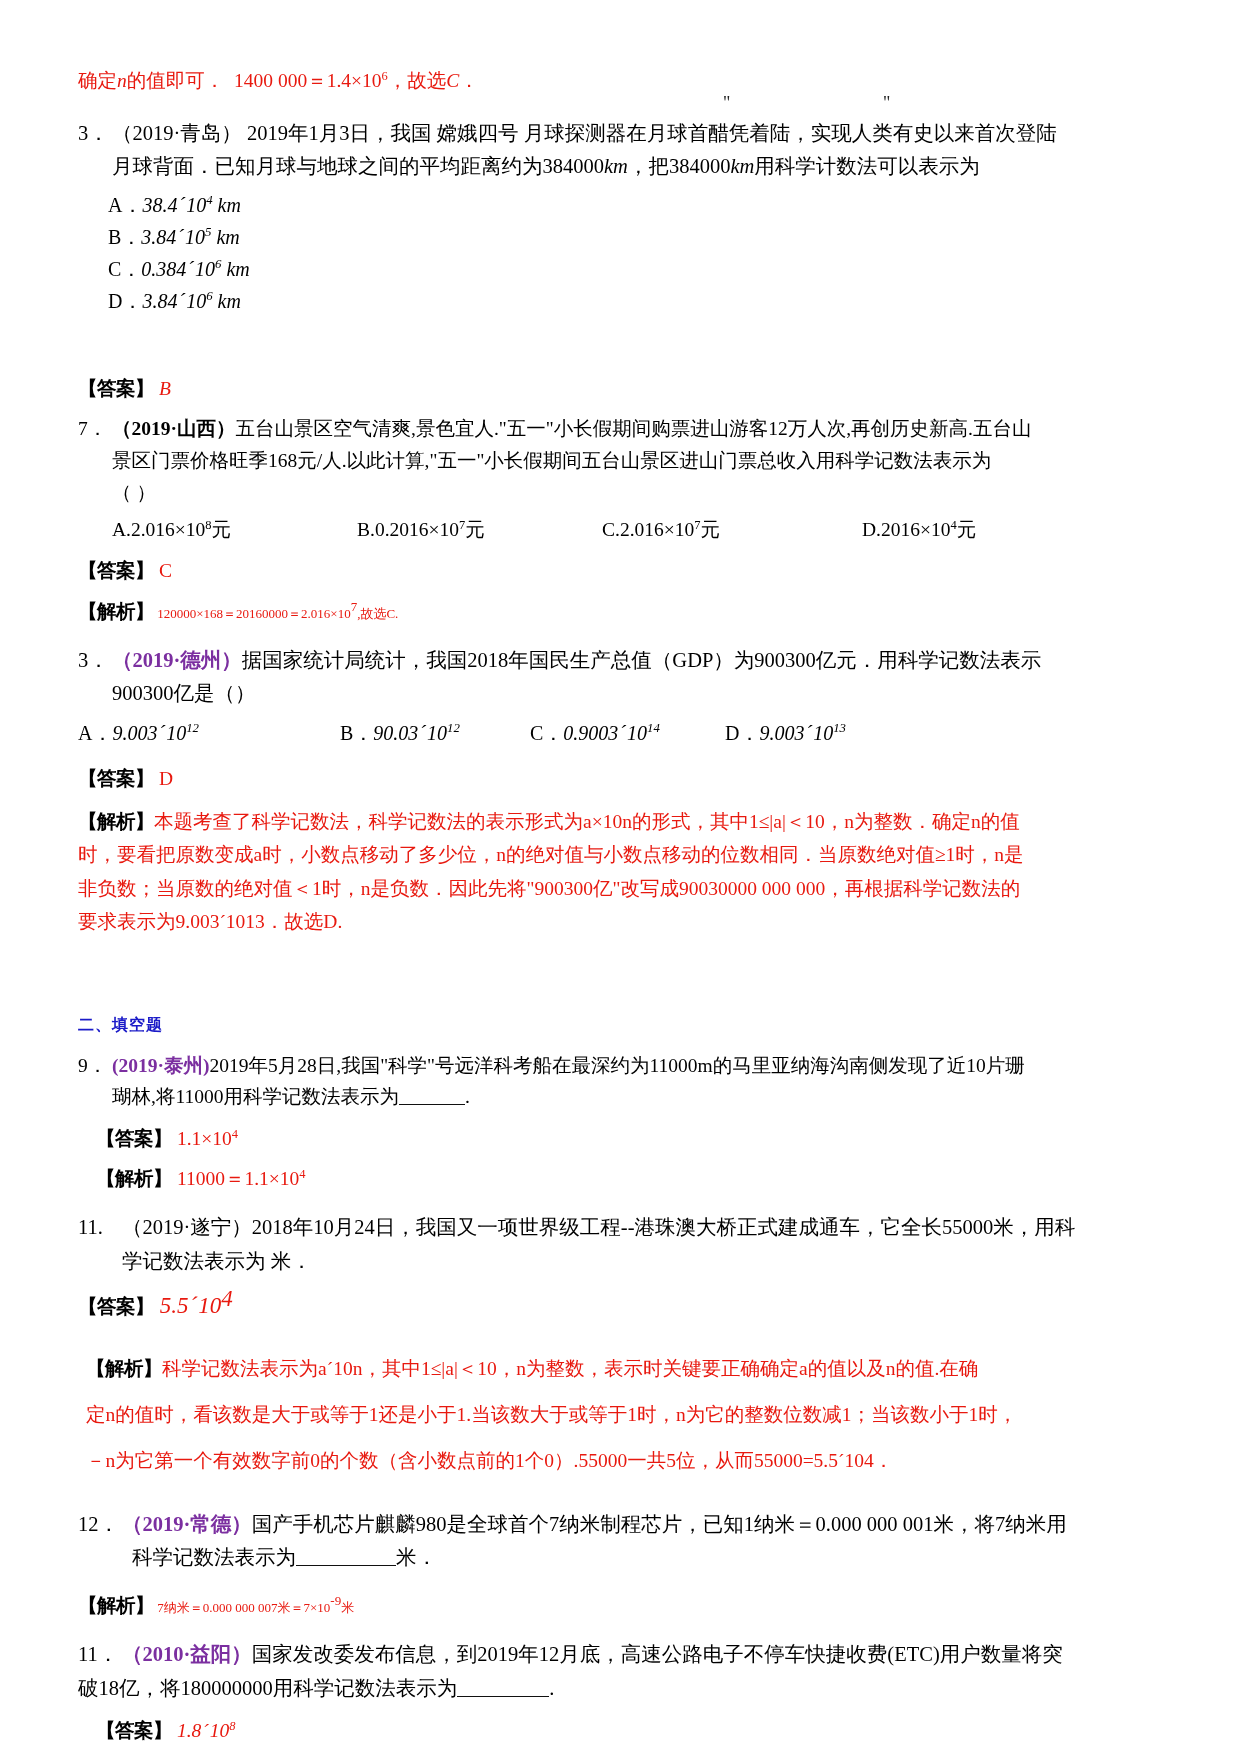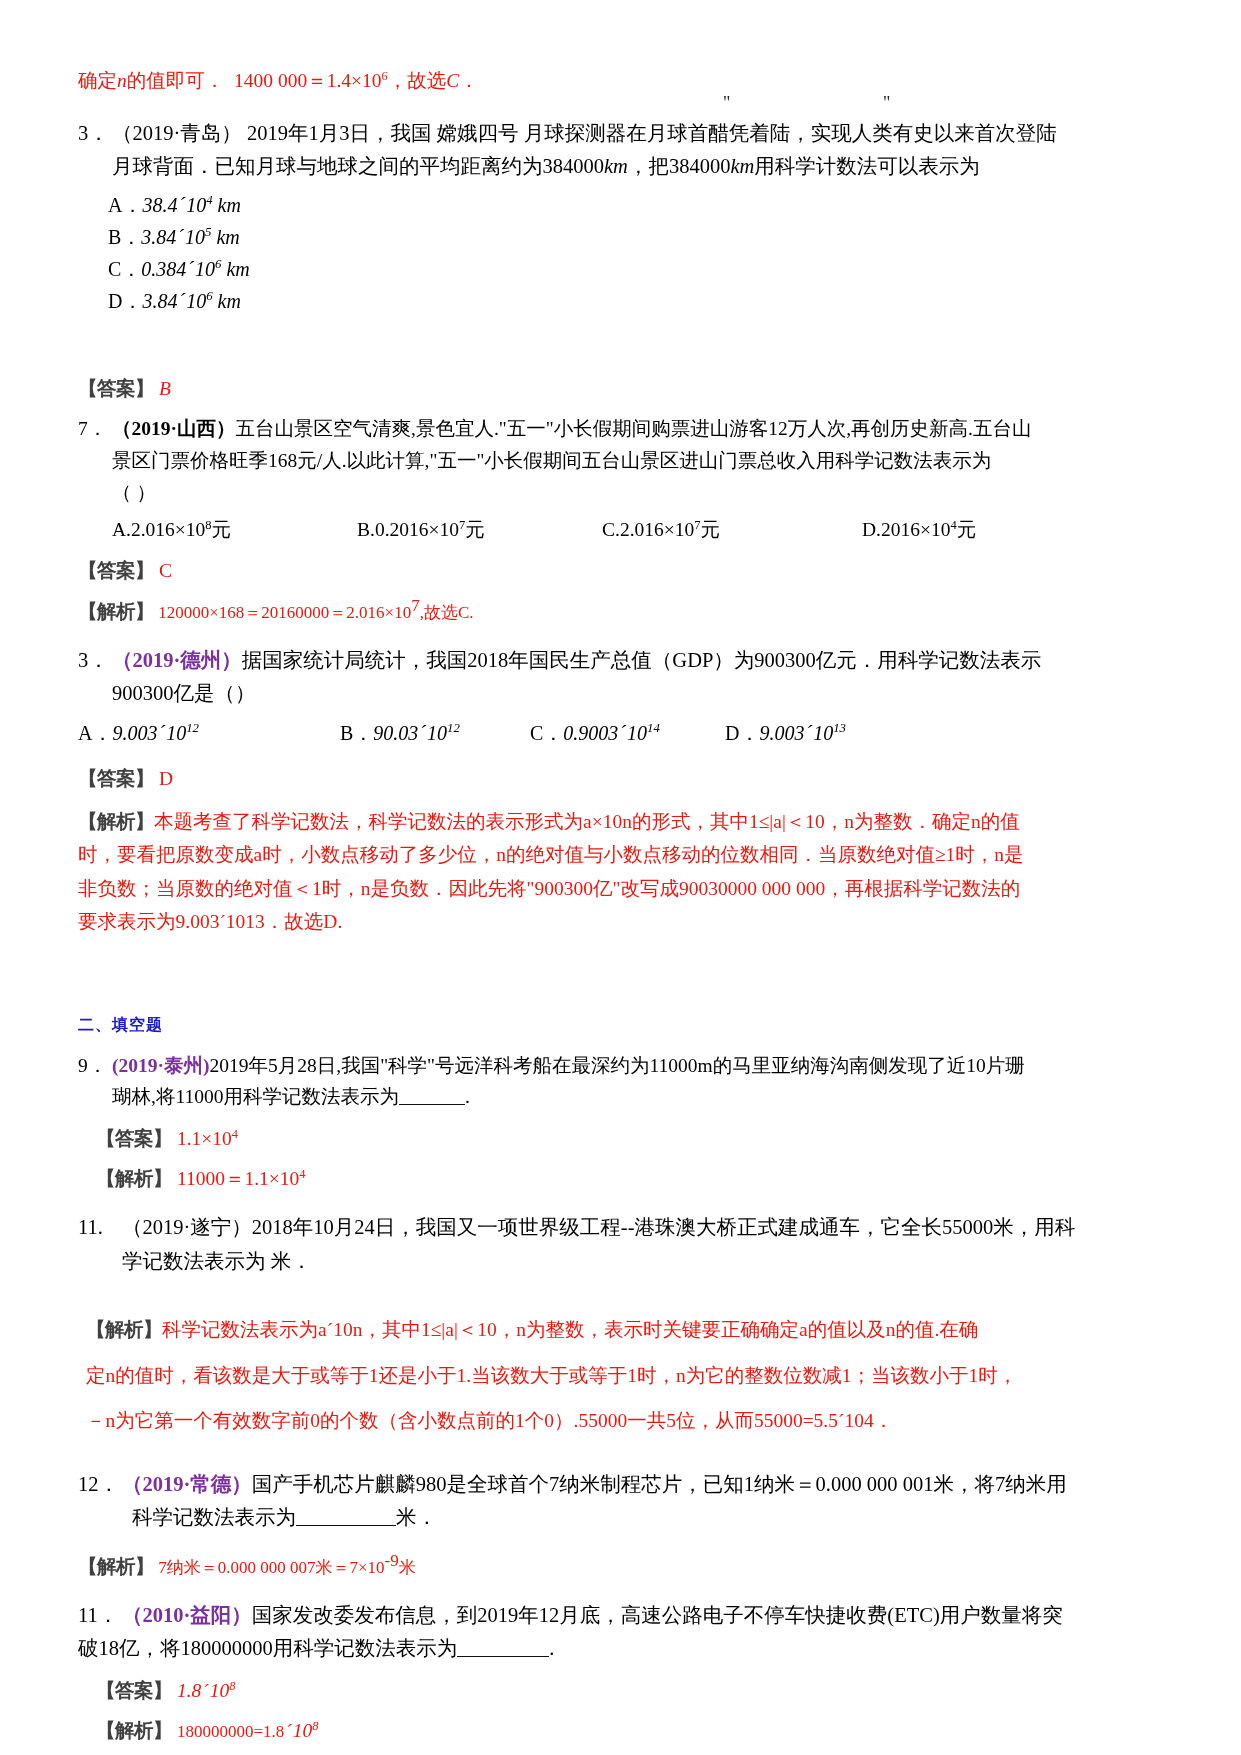--- a/index.html
+++ b/index.html
@@ -32,21 +32,21 @@
   .line {
     line-height: 1.58;
     font-size: 19.5px;
     white-space: normal;
   }
 
   .red   { color: #e8190f; }
   .purple{ color: #7b2fa0; }
 
   .tag {
-    color: #404040;
+    color: #000000;
     font-weight: bold;
     letter-spacing: -0.5px;
   }
   .tagtxt { color: #e8190f; }
 
   
   .ansrow {
     font-size: 19.5px;
     line-height: 1.5;
     margin: 5px 0 0 0;
@@ -117,21 +117,21 @@
   .quote-marks {
     position: relative;
     height: 14px;
   }
   .quote-marks span {
     position: absolute;
     font-size: 18px;
     color: #222;
     top: -4px;
   }
-  .sm { font-size: 17px; }
+  .sm { font-size: 13px; }
   .lg { font-size: 23px; }
   .bold { font-weight: bold; }
 </style>
 </head>
 <body>
 
 <div class="page">
   <div class="content">
 
     <div class="line red">
@@ -261,20 +261,23 @@
     <div class="q">
       <div class="num" style="min-width:44px;">11.</div>
       <div class="body">
         <span>（2019·遂宁）</span><span>2018年10月24日，我国又一项世界级工程--港珠澳大桥正式建成通车，它全长55000米，用科</span><br>
         <span>学记数法表示为 米．</span>
       </div>
     </div>
 
     <div class="sp6"></div>
 
+    <div class="ansrow">
+      <span class="tag">【答案】</span><span class="tagtxt lg">&nbsp;</span><span class="tagtxt lg mi">5.5</span><span class="tagtxt lg tm">´</span><span class="tagtxt lg mi">10</span><sup class="tagtxt lg mi">4</sup>
+    </div>
 
     <div class="sp18"></div>
 
     <div class="ansrow red" style="line-height:2.35;margin-left:8px;">
       <span class="tag">【解析】</span><span>科学记数法表示为a´10n，其中1≤|a|＜10，n为整数，表示时关键要正确确定a的值以及n的值.在确</span><br>
       <span>定n的值时，看该数是大于或等于1还是小于1.当该数大于或等于1时，n为它的整数位数减1；当该数小于1时，</span><br>
       <span>－n为它第一个有效数字前0的个数（含小数点前的1个0）.55000一共5位，从而55000=5.5´104．</span>
     </div>
 
     <div class="sp24"></div>

